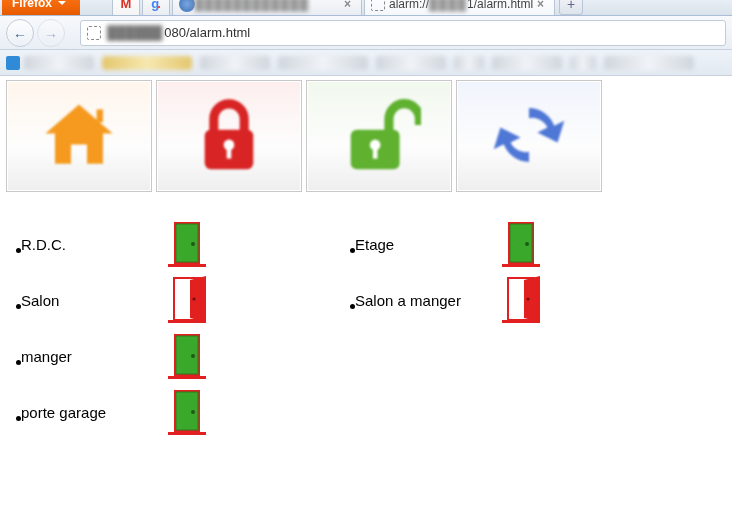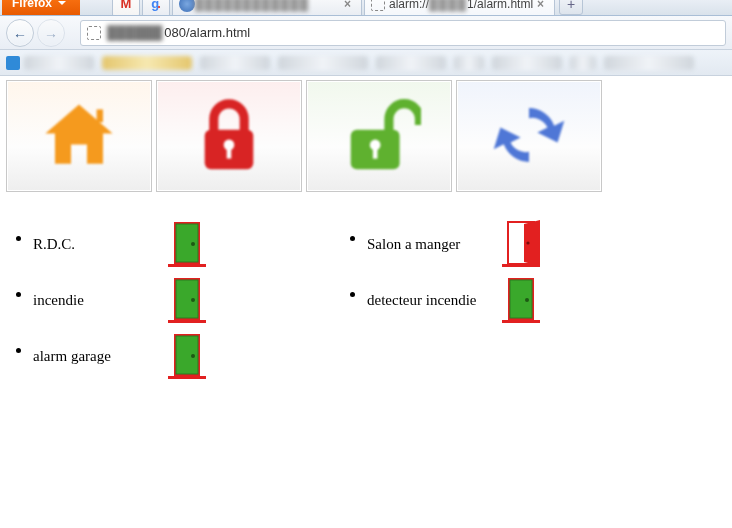--- a/index.html
+++ b/index.html
@@ -35,21 +35,21 @@
   
   
   .content { padding: 4px 6px; }
   .btnrow { display:flex; gap:4px; }
   .bigbtn { width:146px; height:112px; border:1px solid #c8c8c8; background:linear-gradient(#fff,#f2f2f2); display:flex; align-items:center; justify-content:center; box-shadow: inset 0 0 0 1px #fff; }
   .bigbtn svg { filter: blur(1.2px); }
   
   .sensors { display:flex; gap:34px; padding: 24px 10px 10px 10px; }
   .sensor-col { flex:0 0 300px; }
   .sensor-row { display:flex; align-items:center; height:56px; }
-  .sensor-label { display:flex; align-items:flex-start; gap:12px; width:150px; font-size:15px; font-family: Liberation Serif, serif; color:#000;}
+  .sensor-label { display:flex; align-items:flex-end; gap:0; width:150px; font-size:15px; font-family: Liberation Sans, sans-serif; color:#000;}
   .bullet { width:5px; height:5px; background:#000; border-radius:50%; display:inline-block;}
   .door-ico { width:42px; height:48px; position:relative; }
   
   
   .gmail { font-family: Arial; font-weight:bold; font-size:13px; background:linear-gradient(#fff,#f4f4f4); width:100%; height:100%; display:flex; align-items:center; justify-content:center; border-radius:2px;}
   .gmail span{ color:#d93025;}
   
   .goog { width:100%; height:100%; display:flex; align-items:center; justify-content:center; font-weight:bold; font-family: Arial;}
 </style>
 </head>
@@ -155,63 +155,76 @@
       <div class="door-ico"><svg width="42" height="48" viewBox="0 0 42 48">
       <rect x="2" y="44" width="38" height="3" fill="#e22020"></rect>
       <rect x="8" y="2" width="26" height="42" fill="#e22020"></rect>
       <rect x="10" y="4" width="22" height="38" fill="#3aa82b" stroke="#2c7a20"></rect>
       <circle cx="27" cy="24" r="2" fill="#1d5a14"></circle>
     </svg></div>
         </div>
         <div class="sensor-row">
       <div class="sensor-label">
         <span class="bullet"></span>
-        <span>incendie</span>
-      </div>
-      <div class="door-ico"><svg width="42" height="48" viewBox="0 0 42 48">
-      <rect x="2" y="44" width="38" height="3" fill="#e22020"></rect>
-      <rect x="8" y="2" width="26" height="42" fill="#e22020"></rect>
-      <rect x="10" y="4" width="22" height="38" fill="#3aa82b" stroke="#2c7a20"></rect>
-      <circle cx="27" cy="24" r="2" fill="#1d5a14"></circle>
-    </svg></div>
-        </div>
-        <div class="sensor-row">
-      <div class="sensor-label">
-        <span class="bullet"></span>
-        <span>alarm garage</span>
-      </div>
-      <div class="door-ico"><svg width="42" height="48" viewBox="0 0 42 48">
-      <rect x="2" y="44" width="38" height="3" fill="#e22020"></rect>
-      <rect x="8" y="2" width="26" height="42" fill="#e22020"></rect>
-      <rect x="10" y="4" width="22" height="38" fill="#3aa82b" stroke="#2c7a20"></rect>
-      <circle cx="27" cy="24" r="2" fill="#1d5a14"></circle>
-    </svg></div>
-        </div>
-      </div>
-    <div class="sensor-col" id="col-right">
-        <div class="sensor-row">
-      <div class="sensor-label">
-        <span class="bullet"></span>
-        <span>Salon a manger</span>
+        <span>Salon</span>
       </div>
       <div class="door-ico"><svg width="42" height="48" viewBox="0 0 42 48">
       <rect x="2" y="44" width="38" height="3" fill="#e22020"></rect>
       <rect x="8" y="2" width="26" height="42" fill="none" stroke="#e22020" stroke-width="2"></rect>
       <path d="M24 4 L40 0 L40 46 L24 42 Z" fill="#e22020"></path>
       <path d="M24 4 L40 0 L40 46 L24 42 Z" fill="url(#g)"></path>
       <circle cx="28" cy="23" r="1.6" fill="#7a0b0b"></circle>
     </svg></div>
         </div>
         <div class="sensor-row">
       <div class="sensor-label">
         <span class="bullet"></span>
-        <span>detecteur incendie</span>
-      </div>
-      <div class="door-ico"><svg width="42" height="48" viewBox="0 0 42 48">
-      <rect x="2" y="44" width="38" height="3" fill="#e22020"></rect>
-      <rect x="8" y="2" width="26" height="42" fill="#e22020"></rect>
-      <rect x="10" y="4" width="22" height="38" fill="#3aa82b" stroke="#2c7a20"></rect>
-      <circle cx="27" cy="24" r="2" fill="#1d5a14"></circle>
+        <span>manger</span>
+      </div>
+      <div class="door-ico"><svg width="42" height="48" viewBox="0 0 42 48">
+      <rect x="2" y="44" width="38" height="3" fill="#e22020"></rect>
+      <rect x="8" y="2" width="26" height="42" fill="#e22020"></rect>
+      <rect x="10" y="4" width="22" height="38" fill="#3aa82b" stroke="#2c7a20"></rect>
+      <circle cx="27" cy="24" r="2" fill="#1d5a14"></circle>
+    </svg></div>
+        </div>
+        <div class="sensor-row">
+      <div class="sensor-label">
+        <span class="bullet"></span>
+        <span>porte garage</span>
+      </div>
+      <div class="door-ico"><svg width="42" height="48" viewBox="0 0 42 48">
+      <rect x="2" y="44" width="38" height="3" fill="#e22020"></rect>
+      <rect x="8" y="2" width="26" height="42" fill="#e22020"></rect>
+      <rect x="10" y="4" width="22" height="38" fill="#3aa82b" stroke="#2c7a20"></rect>
+      <circle cx="27" cy="24" r="2" fill="#1d5a14"></circle>
+    </svg></div>
+        </div>
+      </div>
+    <div class="sensor-col" id="col-right">
+        <div class="sensor-row">
+      <div class="sensor-label">
+        <span class="bullet"></span>
+        <span>Etage</span>
+      </div>
+      <div class="door-ico"><svg width="42" height="48" viewBox="0 0 42 48">
+      <rect x="2" y="44" width="38" height="3" fill="#e22020"></rect>
+      <rect x="8" y="2" width="26" height="42" fill="#e22020"></rect>
+      <rect x="10" y="4" width="22" height="38" fill="#3aa82b" stroke="#2c7a20"></rect>
+      <circle cx="27" cy="24" r="2" fill="#1d5a14"></circle>
+    </svg></div>
+        </div>
+        <div class="sensor-row">
+      <div class="sensor-label">
+        <span class="bullet"></span>
+        <span>Salon a manger</span>
+      </div>
+      <div class="door-ico"><svg width="42" height="48" viewBox="0 0 42 48">
+      <rect x="2" y="44" width="38" height="3" fill="#e22020"></rect>
+      <rect x="8" y="2" width="26" height="42" fill="none" stroke="#e22020" stroke-width="2"></rect>
+      <path d="M24 4 L40 0 L40 46 L24 42 Z" fill="#e22020"></path>
+      <path d="M24 4 L40 0 L40 46 L24 42 Z" fill="url(#g)"></path>
+      <circle cx="28" cy="23" r="1.6" fill="#7a0b0b"></circle>
     </svg></div>
         </div>
       </div>
   </div>
 </div>
 
 </body></html>

